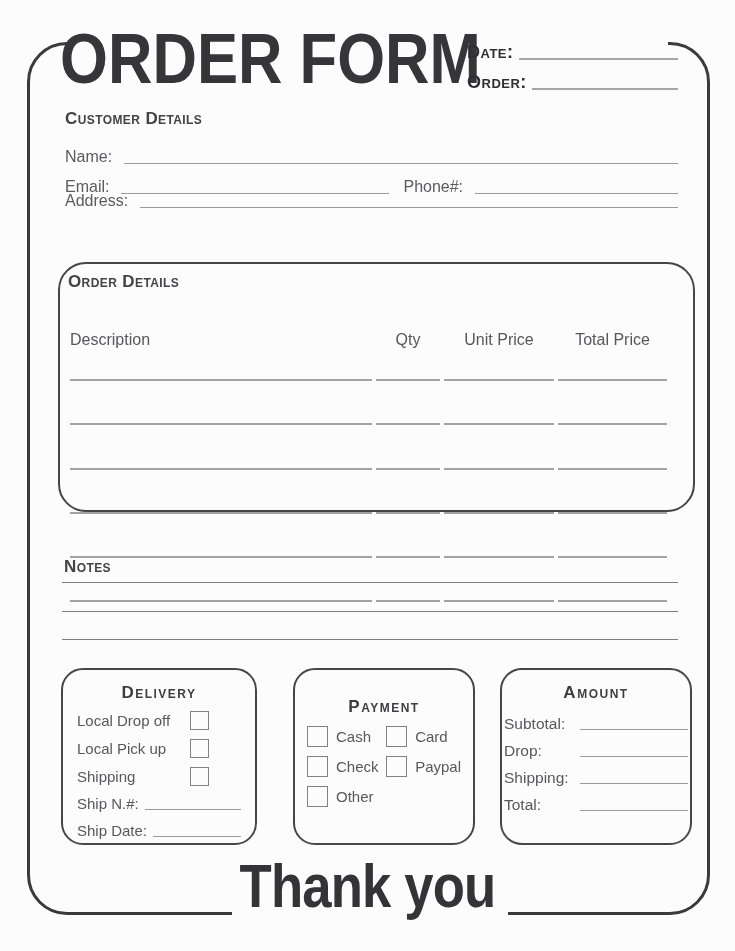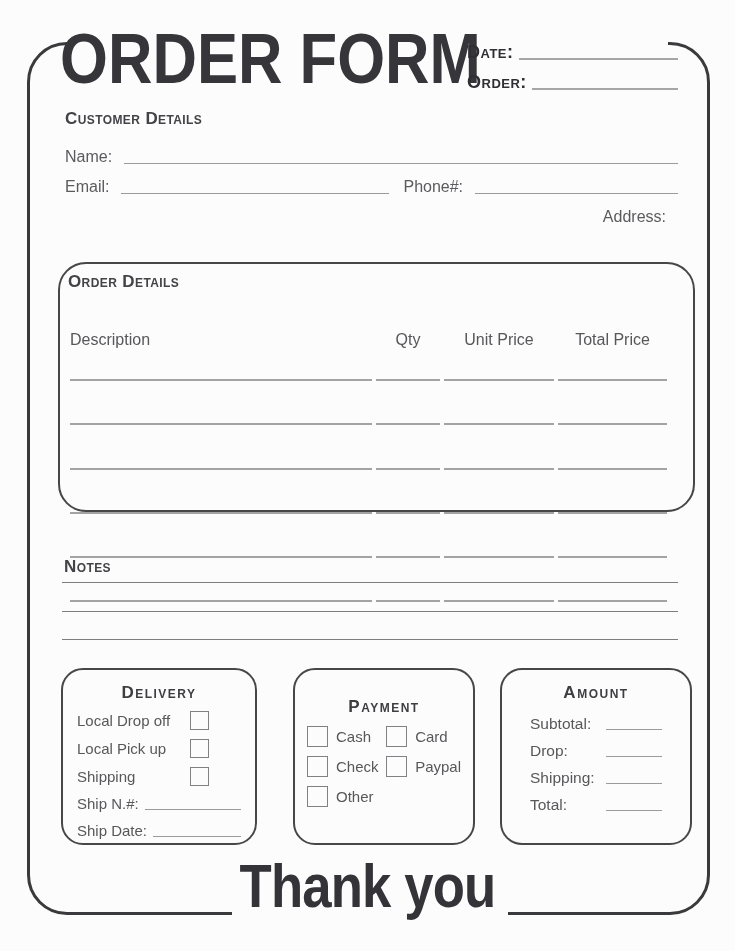--- a/index.html
+++ b/index.html
@@ -28,21 +28,21 @@
   .fill-line{border-bottom:1.5px solid #9b9b9b;}
 
   
   .customer-heading{position:absolute;left:65px;top:109px;}
   .field-row{position:absolute;left:65px;width:613px;display:flex;align-items:flex-end;
              font-size:16px;color:#5b5b5e;}
   .field-row .field-label{margin-right:12px;white-space:nowrap;}
   .field-row .fill-line{flex:1;height:14px;margin-bottom:2px;}
   .name-row{top:148px;}
   .email-row{top:178px;}
-  .address-row{top:208px;flex-direction:column;}
+  .address-row{top:192px;}
   .email-line{flex:0 0 auto !important;width:268px;}
   .phone-label{margin-left:14px;margin-right:12px;white-space:nowrap;}
 
   
   .order-box{position:absolute;left:58px;top:262px;width:637px;height:250px;box-sizing:border-box;
              border:2px solid #47474a;border-radius:28px;z-index:2;}
   .order-box .sc-heading{position:absolute;left:8px;top:8px;}
   .table-header,.table-row{display:grid;grid-template-columns:302px 64px 110px 109px;column-gap:4px;margin-top:16px;}
   .table-header{position:absolute;left:10px;right:10px;top:51px;font-size:16px;color:#57575a;}
   .table-header .c{text-align:center;}
@@ -72,21 +72,21 @@
   .dlv-row.ship .fill-line{flex:1;height:11px;margin-left:6px;}
 
   .payment-box{left:293px;width:182px;padding:20px 12px;}
   .pay-cols{display:flex;margin-top:6px;}
   .pay-col{display:flex;flex-direction:column;}
   .pay-col.left{width:88px;}
   .pay-col.right{flex:1;}
   .pay-row{display:flex;align-items:center;height:30px;font-size:15px;}
   .pay-row .checkbox{width:21px;height:21px;margin-right:8px;}
 
-  .amount-box{left:500px;width:192px;padding:6px 28px;}
+  .amount-box{left:500px;width:192px;padding:6px 2px;}
   .amt-rows{margin-top:5px;}
   .amt-row{display:flex;align-items:flex-end;height:27px;font-size:15.5px;}
   .amt-row .amt-label{width:76px;white-space:nowrap;}
   .amt-row .fill-line{flex:1;height:11px;margin-bottom:3px;}
 
   
   .thank-you{position:absolute;left:0;right:0;top:855px;text-align:center;font-size:62px;
              font-weight:bold;color:#333338;letter-spacing:-1px;line-height:1;
              transform:scaleX(0.85);z-index:3;}
 </style>

